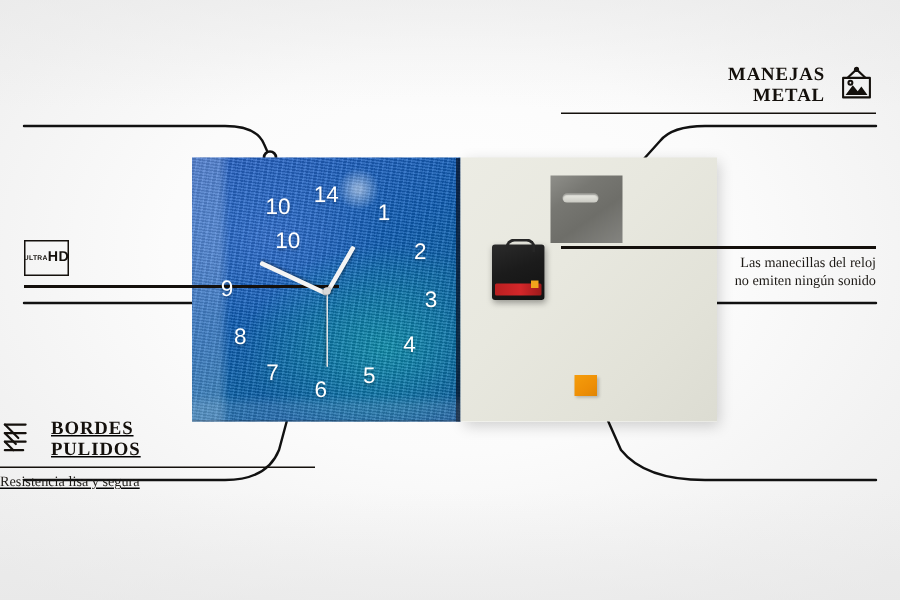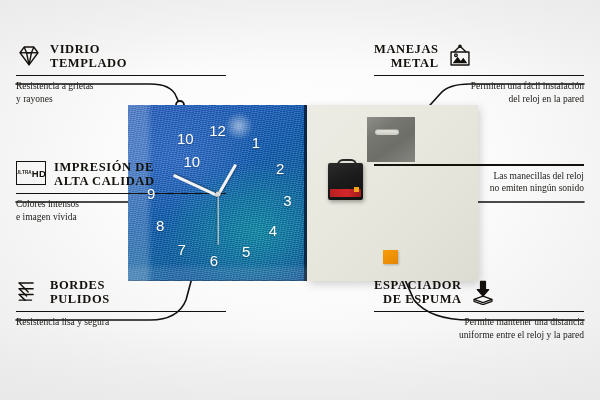--- a/index.html
+++ b/index.html
@@ -86,21 +86,21 @@
 
   
   .callout{position:absolute;width:210px;}
   .callout.right{text-align:right;}
   .c-head{
     display:flex;align-items:center;gap:8px;
     font-family:"Liberation Serif",serif;font-weight:700;
     font-size:12.5px;letter-spacing:.6px;color:#14100c;line-height:1.15;
     text-transform:uppercase;
   }
-  .callout.right .c-head{justify-content:flex-start;}
+  .callout.right .c-head{justify-content:flex-end;}
   .c-title{white-space:pre-line;}
   .c-rule{height:1.5px;background:#14100c;margin:4px 0 4px;}
   .c-sub{
     font-family:"Liberation Serif",serif;font-size:9.5px;color:#1d1a16;
     line-height:1.35;white-space:pre-line;
   }
   .ico{flex:0 0 auto;width:26px;height:26px;display:block;}
   .ico svg{display:block;width:26px;height:26px;}
   .hd-box{
     width:28px;height:22px;border:1.6px solid #14100c;display:flex;
@@ -135,21 +135,21 @@
       <circle cx="193" cy="274" r="4"></circle>
       <circle cx="422" cy="114" r="4"></circle>
       <circle cx="415" cy="184" r="4"></circle>
       <circle cx="402" cy="273" r="4"></circle>
     </g>
   </svg>
 
   <div id="product">
 
     <div class="clock-face">
-      <span class="num" style="left:50%;top:14%;">12</span>
+      <span class="num" style="left:50%;top:14%;">14</span>
       <span class="num" style="left:71.5%;top:21%;">1</span>
       <span class="num" style="left:85%;top:36%;">2</span>
       <span class="num" style="left:89%;top:54%;">3</span>
       <span class="num" style="left:81%;top:71%;">4</span>
       <span class="num" style="left:66%;top:83%;">5</span>
       <span class="num" style="left:48%;top:88%;">6</span>
       <span class="num" style="left:30%;top:82%;">7</span>
       <span class="num" style="left:18%;top:68%;">8</span>
       <span class="num" style="left:13%;top:50%;">9</span>
       <span class="num" style="left:20%;top:32%;margin-left:28px;">10</span>
@@ -166,58 +166,34 @@
         <div class="hanger-slot"></div>
       </div>
       <div class="mech">
         <div class="mech-loop"></div>
         <div class="mech-batt"></div>
       </div>
       <div class="foam"></div>
     </div>
   </div>
 
-  <div class="callout left" style="left:16px;top:42px;">
-    <div class="c-head">
-      <span class="ico">
-        <svg viewBox="0 0 32 32">
-            <g fill="none" stroke="#14100c" stroke-width="1.7" stroke-linejoin="round">
-          <path d="M5 12 L10 5 L22 5 L27 12 L16 27 Z"></path>
-              <path d="M5 12 H27"></path>
-          <path d="M10 5 L13 12 L16 27"></path>
-              <path d="M22 5 L19 12 L16 27"></path>
-              <path d="M13 12 H19"></path>
-        </g>
-          </svg>
-      </span>
-      <span class="c-title">VIDRIO
-TEMPLADO</span>
-    </div>
-    <div class="c-rule"></div>
-    <div class="c-sub">Resistencia a grietas
-y rayones</div>
-  </div>
 
   <div class="callout left" style="left:16px;top:160px;">
     <div class="c-head">
       <span class="ico" style="width:30px;">
         <span class="hd-box">
           <span class="hd-top">ultra</span>
           <span class="hd-big">HD</span>
         </span>
       </span>
-      <span class="c-title">IMPRESIÓN DE
-ALTA CALIDAD</span>
-    </div>
-    <div class="c-rule"></div>
-    <div class="c-sub">Colores intensos
-e imagen vívida</div>
-  </div>
-
-  <div class="callout left" style="left:16px;top:278px;">
+    </div>
+    <div class="c-rule"></div>
+  </div>
+
+  <div class="callout left" style="left:0;top:278px;text-decoration:underline;">
     <div class="c-head">
       <span class="ico">
         <svg viewBox="0 0 32 32">
             <g stroke="#14100c" stroke-width="1.8" fill="none" stroke-linecap="round">
           <path d="M4 5 L21 5"></path>
               <path d="M4 5 L15 16"></path>
           <path d="M4 12 L21 12"></path>
               <path d="M4 12 L13 21"></path>
           <path d="M4 19 L21 19"></path>
               <path d="M4 19 L11 26"></path>
@@ -243,42 +219,22 @@
           <path d="M16 4 L8.5 11"></path>
               <path d="M16 4 L23.5 11"></path>
           <circle cx="16" cy="4" r="1.3" fill="#14100c"></circle>
           <path d="M7 25 L13 17 L17 22 L20 18 L25 25 Z" fill="#14100c" stroke="none"></path>
           <circle cx="11" cy="15" r="1.6"></circle>
         </g>
           </svg>
       </span>
     </div>
     <div class="c-rule"></div>
-    <div class="c-sub">Permiten una fácil instalación
-del reloj en la pared</div>
   </div>
 
   <div class="callout right" style="left:374px;top:160px;">
     <div class="c-rule"></div>
     <div class="c-sub">Las manecillas del reloj
 no emiten ningún sonido</div>
   </div>
 
-  <div class="callout right" style="left:374px;top:278px;">
-    <div class="c-head">
-      <span class="c-title">ESPACIADOR
-DE ESPUMA</span>
-      <span class="ico">
-        <svg viewBox="0 0 32 32">
-            <g stroke="#14100c" stroke-width="1.6" stroke-linejoin="round">
-          <path d="M13 3 h6 v10 h4 l-7 8 -7-8 h4 z" fill="#14100c"></path>
-          <path d="M16 21 L27 25 L16 29 L5 25 Z" fill="none"></path>
-          <path d="M5 25 v2.5 L16 31.5 L27 27.5 V25" fill="none"></path>
-        </g>
-          </svg>
-      </span>
-    </div>
-    <div class="c-rule"></div>
-    <div class="c-sub">Permite mantener una distancia
-uniforme entre el reloj y la pared</div>
-  </div>
 
 </div>
 
 </body></html>

